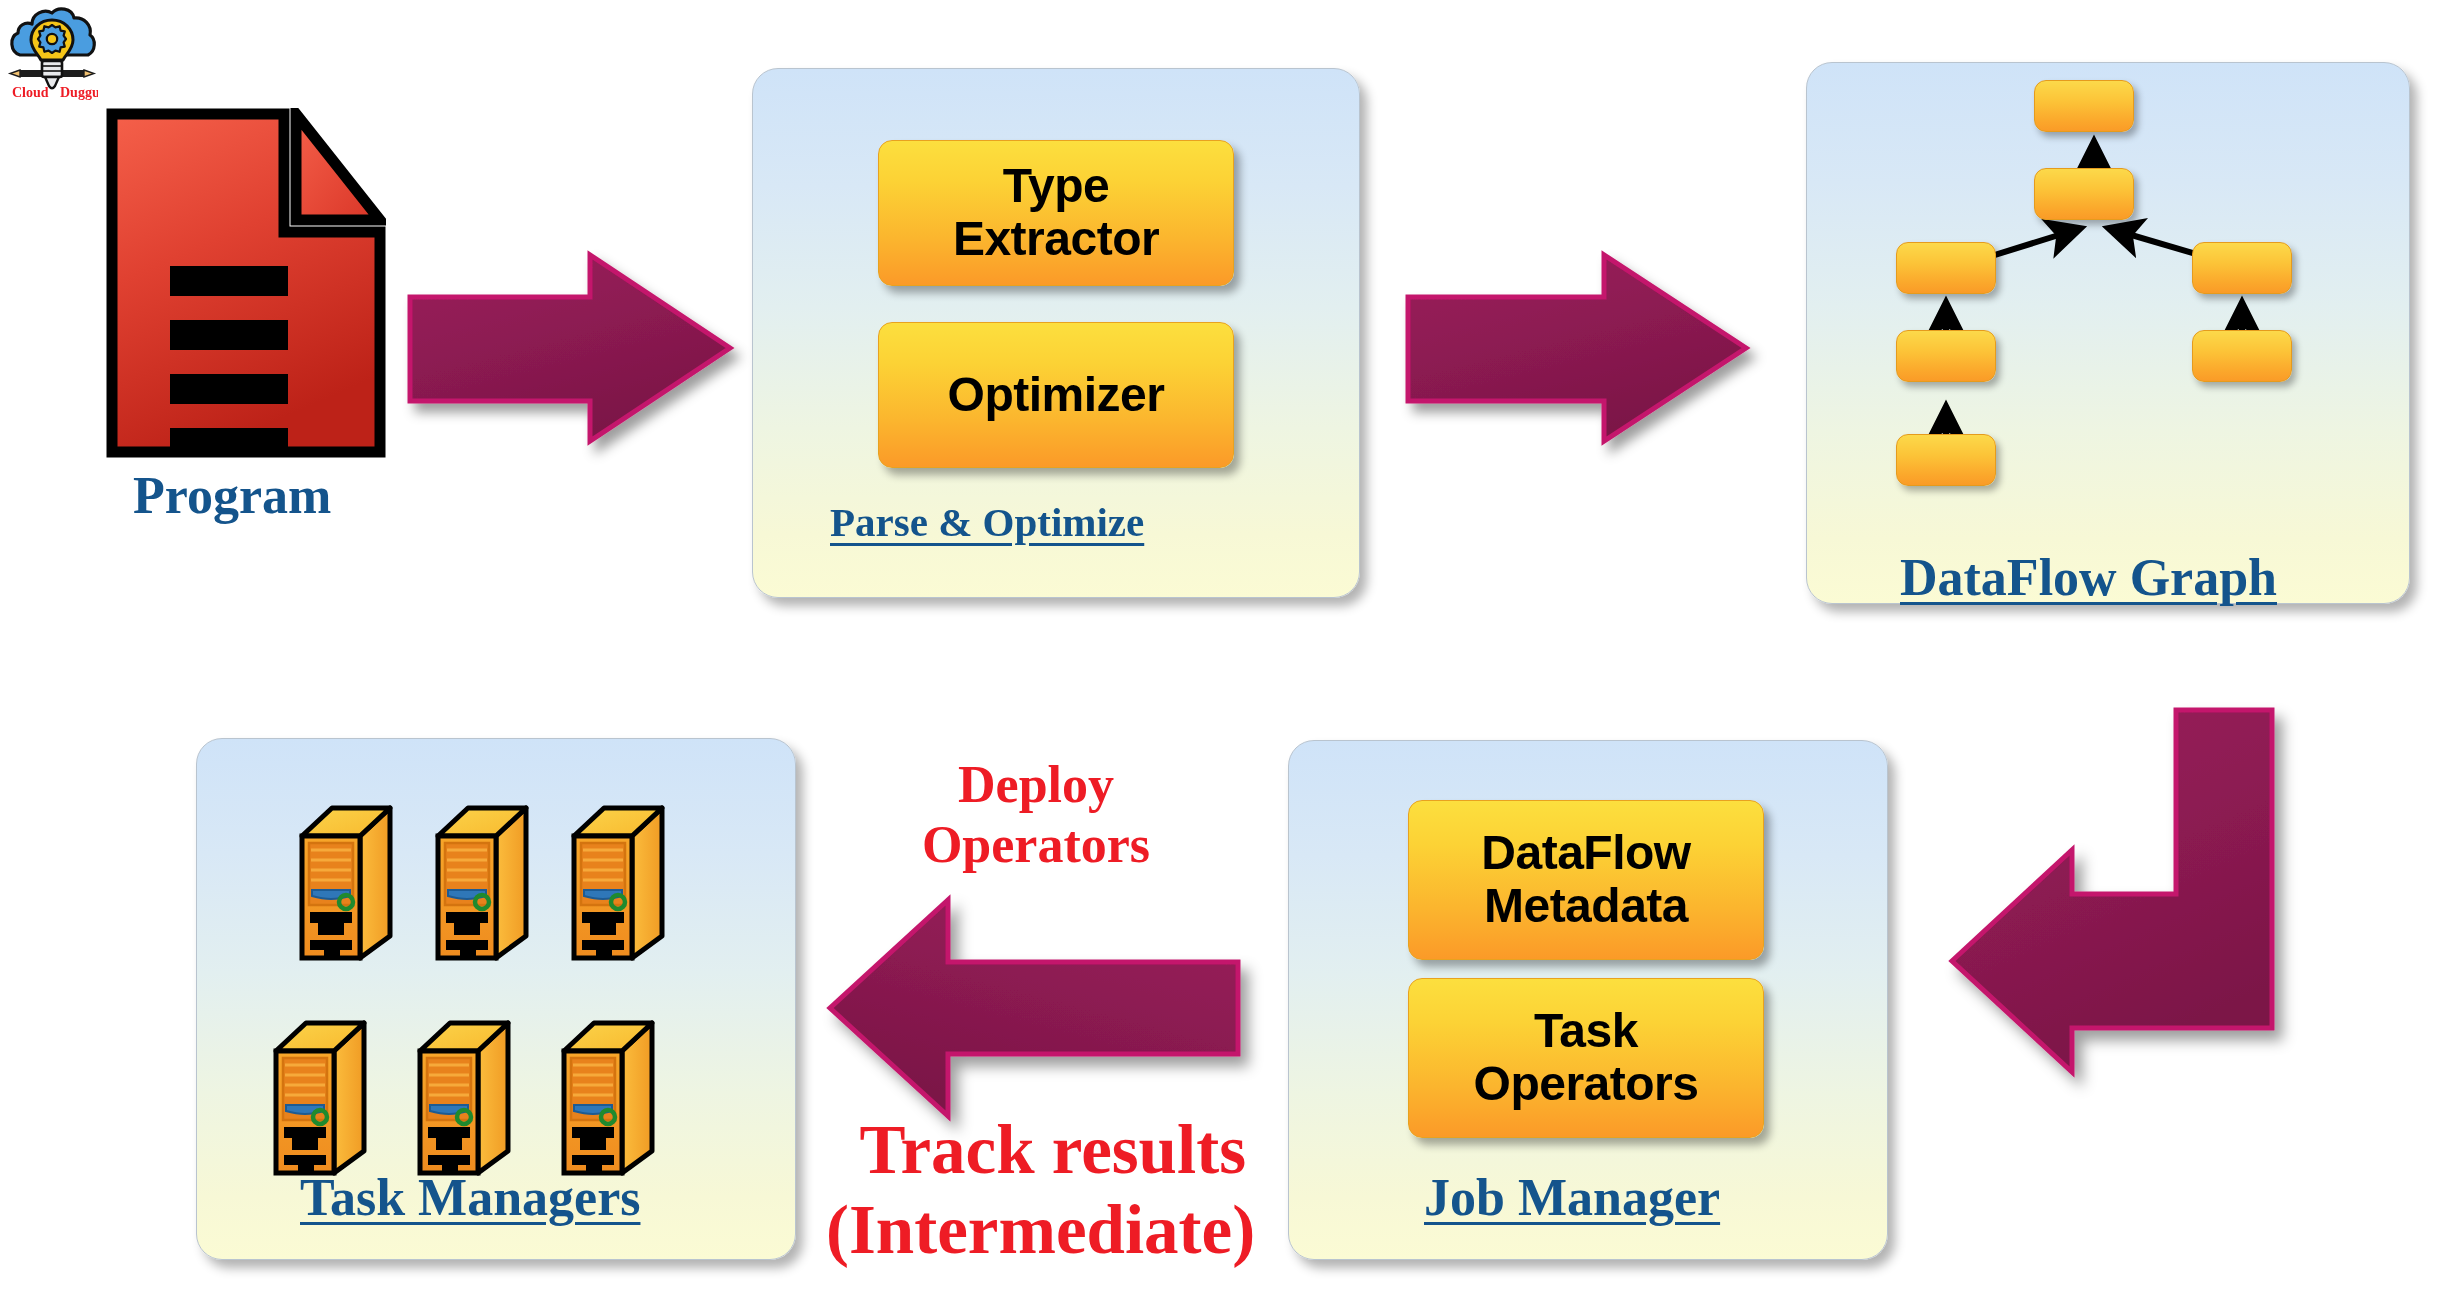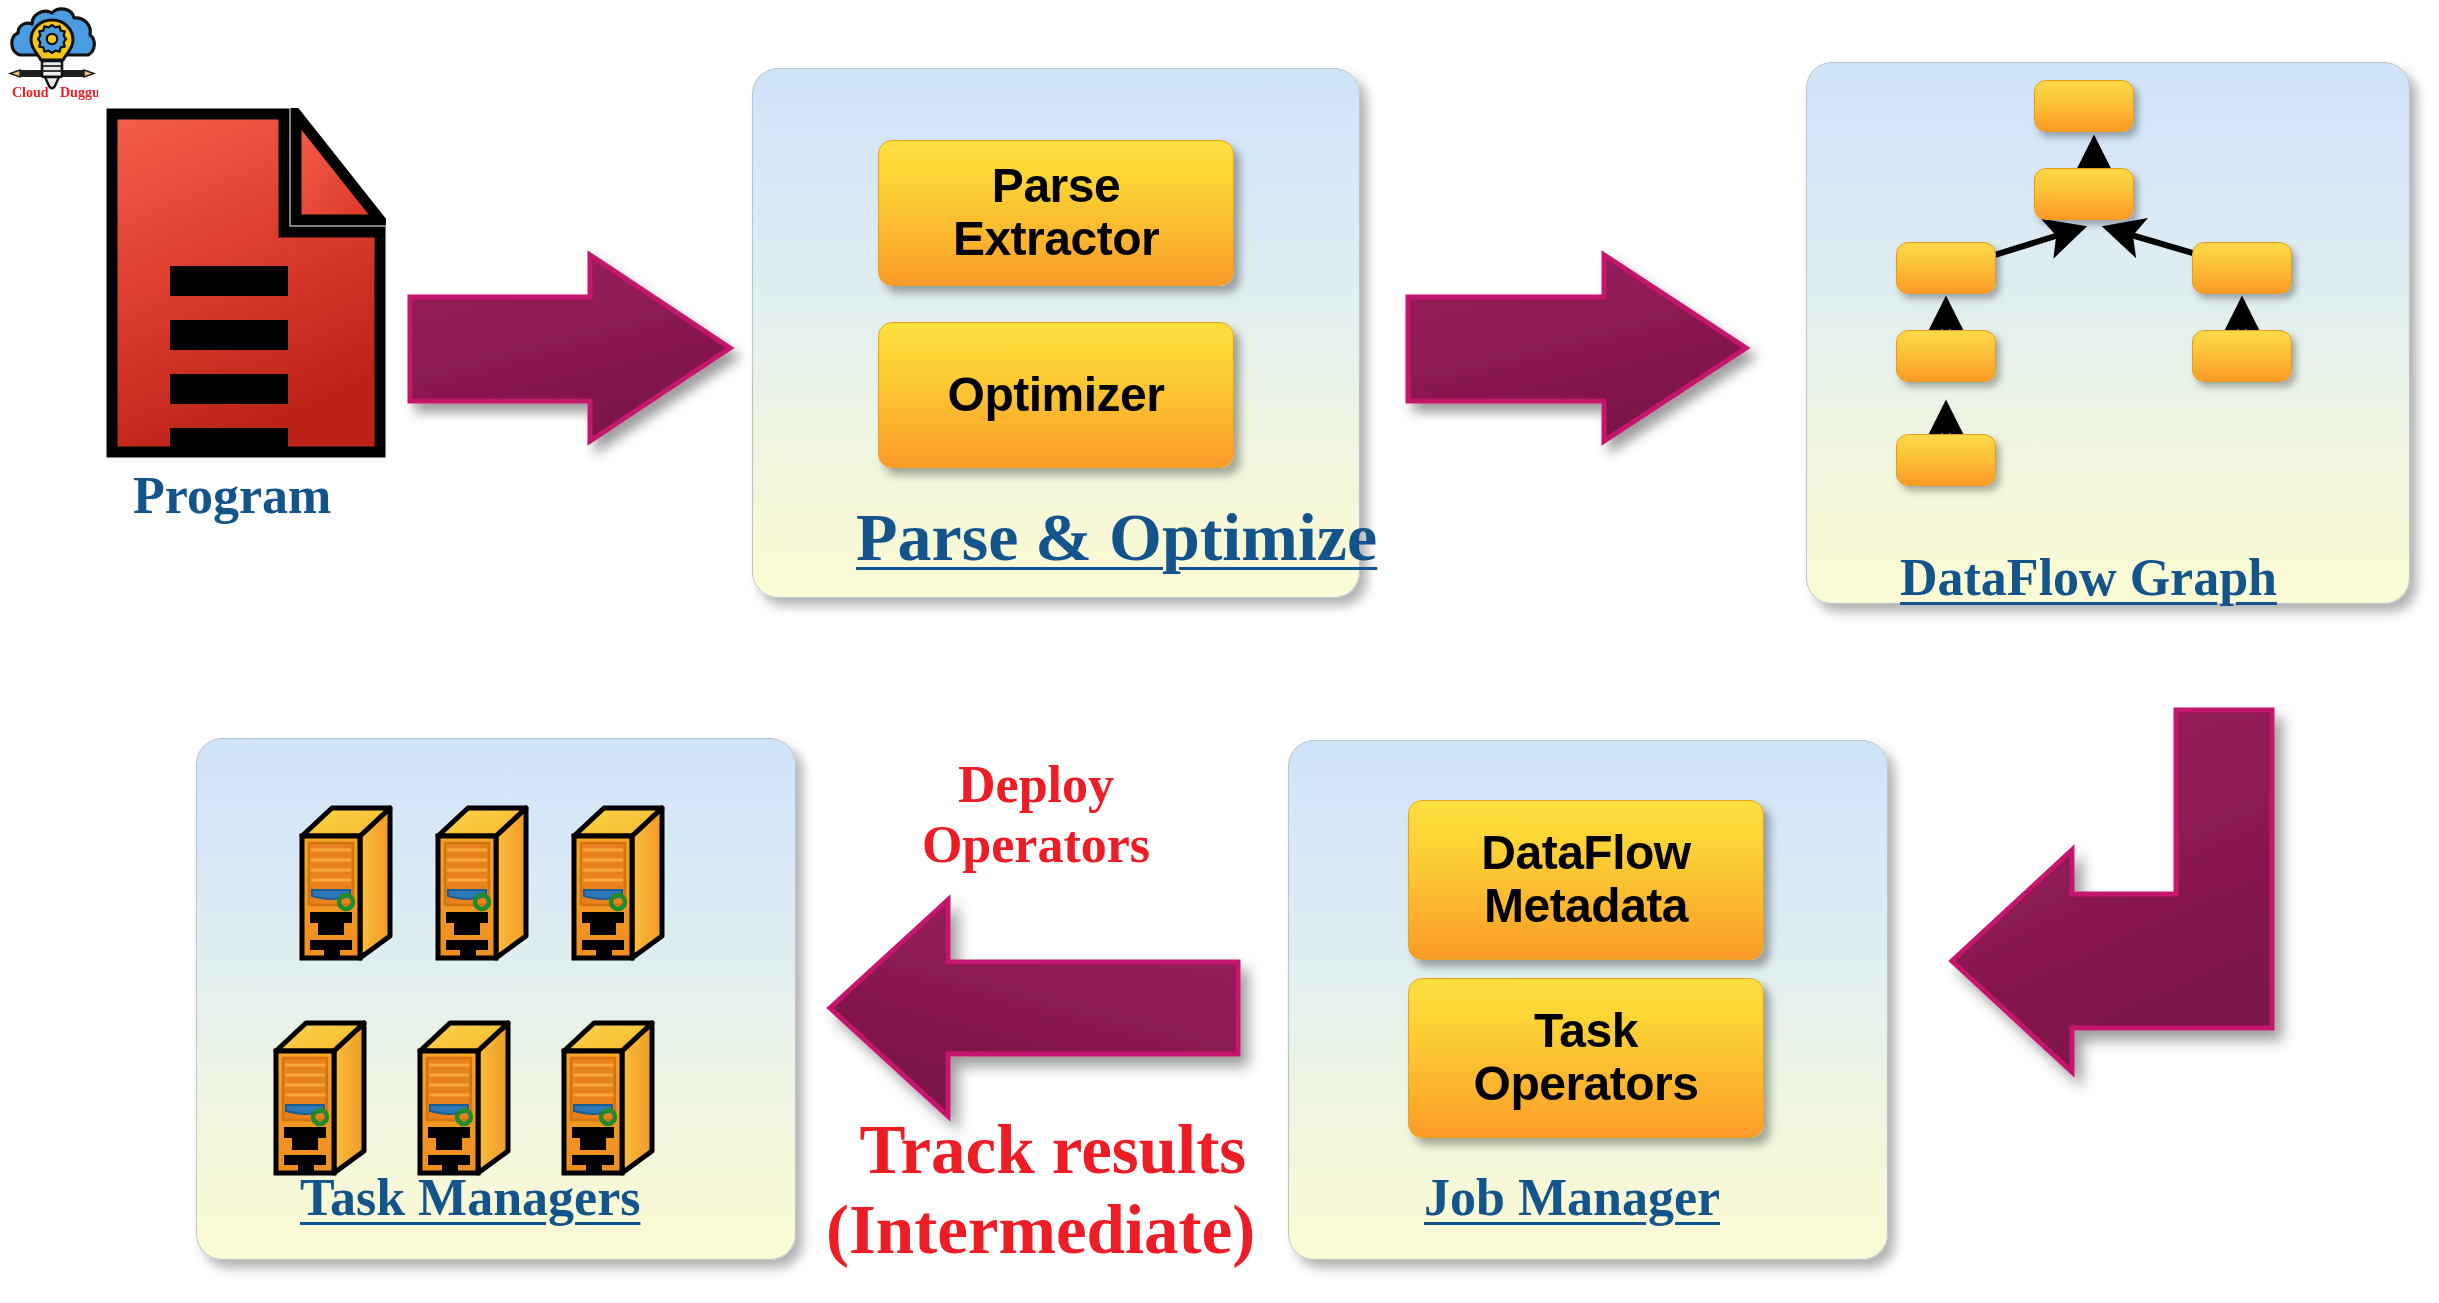--- a/index.html
+++ b/index.html
@@ -162,28 +162,28 @@
           <feDropShadow dx="7" dy="9" stdDeviation="6" flood-color="#000" flood-opacity="0.38"></feDropShadow>
         </filter>
       </defs>
       <polygon points="0,42 180,42 180,0 320,93 180,186 180,146 0,146" fill="url(#arwg1)" stroke="#c4186c" stroke-width="5" stroke-linejoin="miter" filter="url(#sh1)"></polygon>
     </svg>
   </div>
 
   <div class="panel" style="left:752px;top:68px;width:608px;height:530px;"></div>
   <div class="obox" style="left:878px;top:140px;width:356px;height:146px;font-size:48px;">
     <div>
-      <div>Parse</div>
+      <div>Type</div>
       <div>Extractor</div>
     </div>
   </div>
   <div class="obox" style="left:878px;top:322px;width:356px;height:146px;font-size:48px;">
     <div>Optimizer</div>
   </div>
-  <div class="cap" style="left:856px;top:498px;font-size:68px;">Parse &amp; Optimize</div>
+  <div class="cap" style="left:830px;top:498px;font-size:41px;">Parse &amp; Optimize</div>
 
   <div class="arw" style="left:1408px;top:255px;width:350px;height:190px;">
     <svg viewBox="0 0 350 190" xmlns="http://www.w3.org/2000/svg">
       <defs>
         <linearGradient id="arwg2" x1="0" y1="0" x2="0.45" y2="1">
           <stop offset="0%" stop-color="#9b1c5b"></stop>
           <stop offset="55%" stop-color="#8b1a51"></stop>
           <stop offset="100%" stop-color="#7c1647"></stop>
         </linearGradient>
         <filter id="sh2" x="-25%" y="-25%" width="170%" height="170%">

